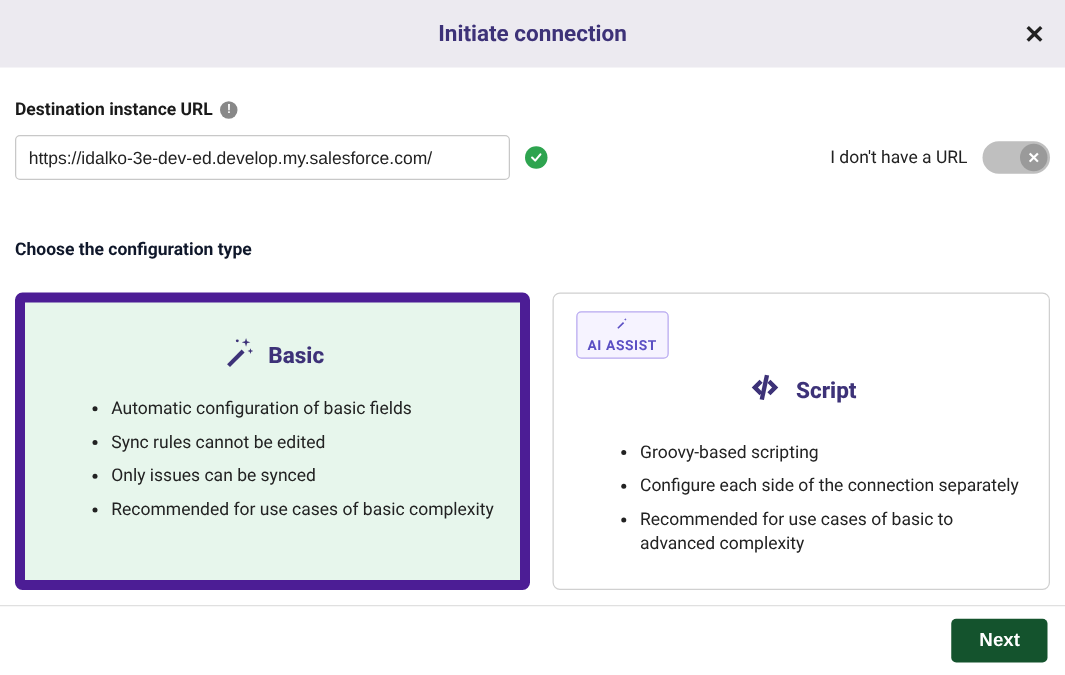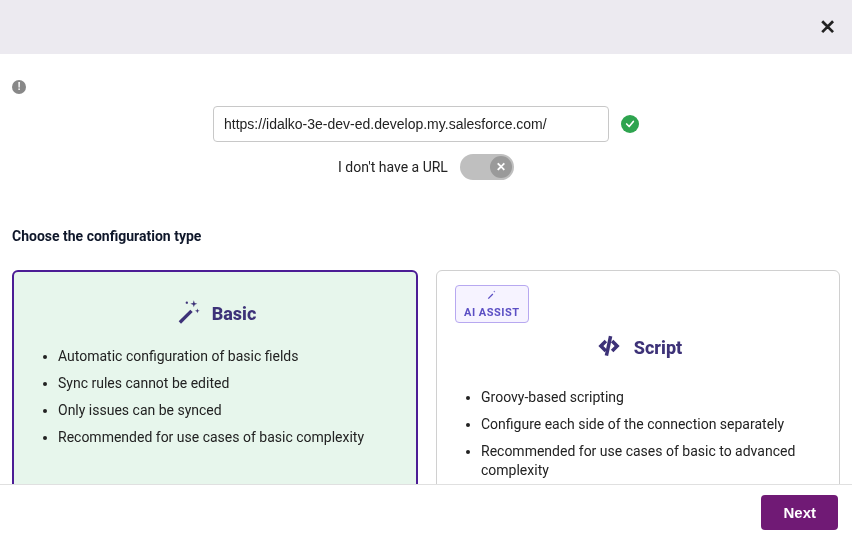--- a/index.html
+++ b/index.html
@@ -64,21 +64,20 @@
     align-items: center;
     justify-content: center;
     line-height: 1;
   }
   .url-row {
     display: flex;
     align-items: center;
     gap: 12px;
     justify-content: space-between;
     margin-bottom: 48px;
-    flex-direction: column;
   }
   .url-left {
     display: flex;
     align-items: center;
     gap: 12px;
   }
   .url-input {
     width: 396px;
     height: 36px;
     border: 1px solid #c8c8c8;
@@ -141,21 +140,21 @@
     display: flex;
     gap: 18px;
   }
   .card {
     flex: 1;
     border-radius: 6px;
     padding: 20px 18px 18px 18px;
     min-height: 204px;
   }
   .card.selected {
-    border: 2px solid #4c1d95;
+    border: 8px solid #4c1d95;
     background: #e7f6ec;
   }
   .card.unselected {
     border: 1px solid #d0d0d0;
     background: #fff;
     position: relative;
     padding-top: 14px;
   }
   .ai-badge {
     display: inline-flex;
@@ -189,55 +188,58 @@
   .card-icon { color: #3d3278; }
   .card-list {
     margin: 0;
     padding-left: 26px;
     color: #222;
   }
   .card-list li {
     margin-bottom: 8px;
     font-size: 14px;
     line-height: 1.35;
+    margin-left: 25px;
   }
   .footer {
     position: absolute;
     bottom: 0;
     left: 0;
     right: 0;
     height: 56px;
     border-top: 1px solid #e0e0e0;
     display: flex;
     align-items: center;
     justify-content: flex-end;
     padding: 0 14px;
     background: #fff;
   }
   .next-btn {
-    background: #701a75;
+    background: #14532d;
     color: #fff;
     border: none;
     border-radius: 4px;
     padding: 9px 22px;
     font-size: 15px;
     font-weight: 600;
     cursor: pointer;
   }
 </style>
 </head>
 <body>
 
 <div class="header">
+  <span class="header-title">Initiate connection</span>
   <span class="close-btn">✕</span>
 </div>
 
 <div class="content">
 
   <div class="field-label-row">
+    <span class="field-label">Destination instance URL</span>
     <span class="info-dot">!</span>
   </div>
 
   <div class="url-row">
     <div class="url-left">
       <input class="url-input" type="text" value="https://idalko-3e-dev-ed.develop.my.salesforce.com/" style="">
       <span class="valid-check">
         <svg width="10" height="10" viewBox="0 0 12 12">
             <path d="M2 6 L5 9 L10 3" stroke="#fff" stroke-width="2" fill="none" stroke-linecap="round" stroke-linejoin="round"></path>
           </svg>

